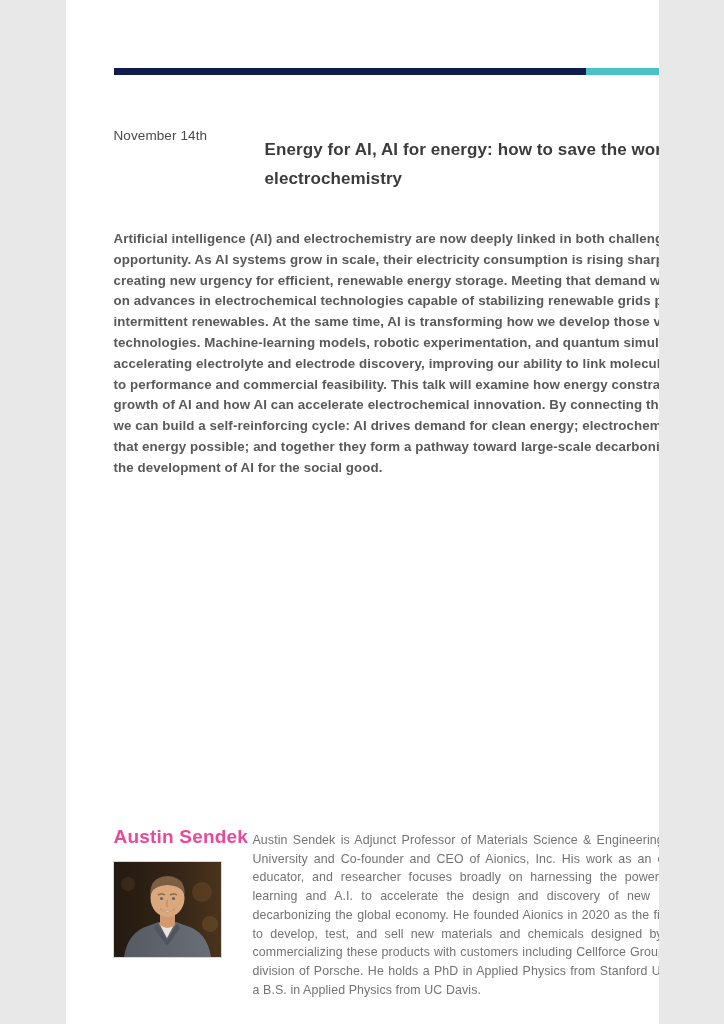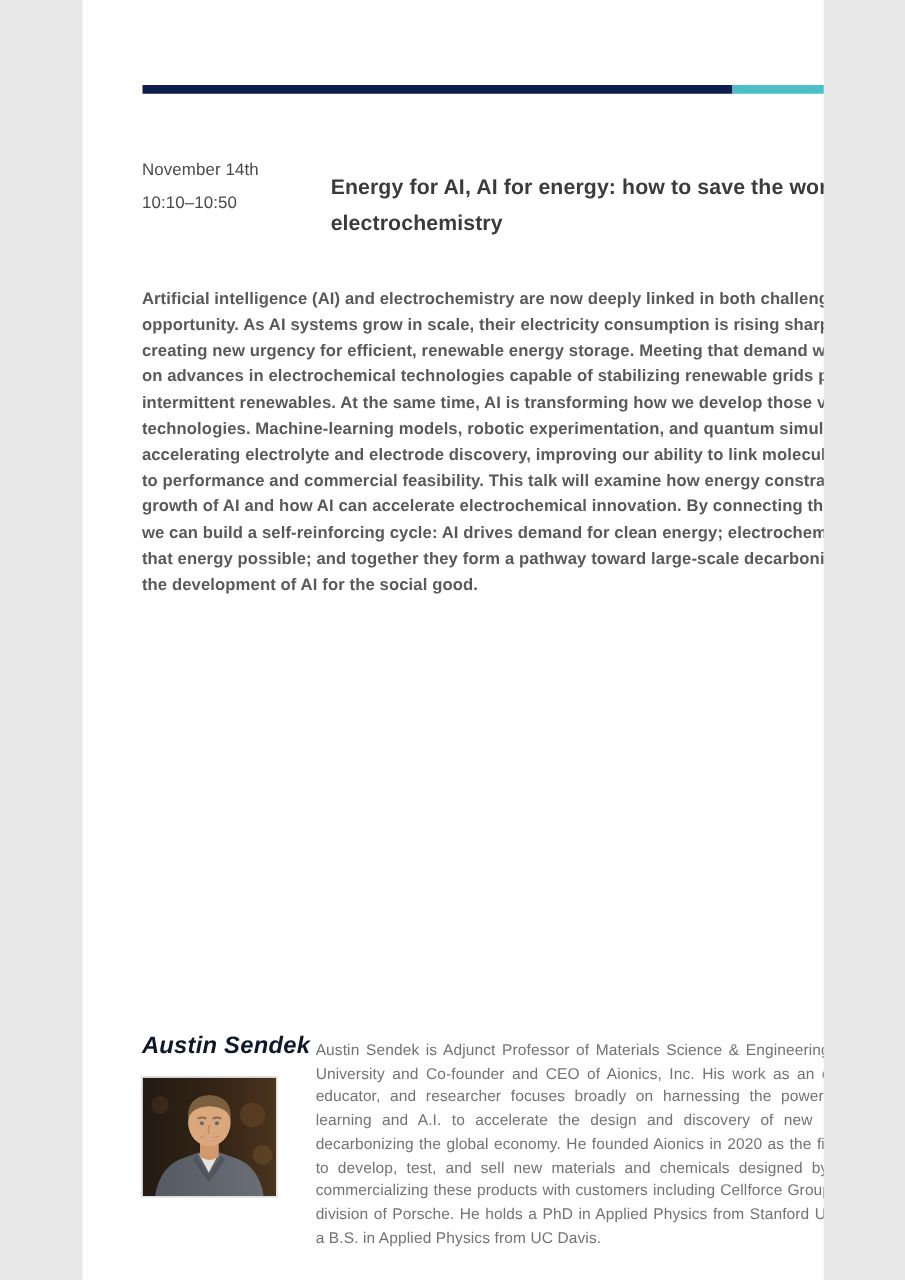--- a/index.html
+++ b/index.html
@@ -40,23 +40,22 @@
     position:absolute;left:48px;top:229px;width:627px;
     margin:0;
     font-size:13.3px;line-height:20.8px;color:#595959;
     letter-spacing:.1px;
     font-weight:bold;
   }
 
   
   .speaker-name{
     position:absolute;left:48px;top:826px;
-    font-size:19px;font-weight:bold;color:#0f172a;
+    font-size:19px;font-weight:bold;color:#ec4899;
     letter-spacing:.2px;
-    font-style:italic;
   }
   .speaker-photo{
     position:absolute;left:48px;top:862px;width:107px;height:95px;
     outline:1px solid #d8d8d8;
   }
   .speaker-photo svg{display:block;width:100%;height:100%;}
   .speaker-bio{
     position:absolute;left:183px;top:827px;width:480px;
     margin:4px;
     font-size:12.4px;line-height:18.7px;color:#737373;
@@ -74,21 +73,20 @@
 <div class="page">
 
   <div class="top-rule">
     <span class="rule-navy"></span>
     <span class="rule-teal"></span>
   </div>
 
   <div class="session-head">
     <div class="when">
       <div>November 14th</div>
-      <div>10:10–10:50</div>
     </div>
     <h1 class="title">Energy for AI, AI for energy: how to save the world with electrochemistry</h1>
   </div>
 
   <p class="abstract">Artificial intelligence (AI) and electrochemistry are now deeply linked in both challenge and opportunity. As AI systems grow in scale, their electricity consumption is rising sharply—creating new urgency for efficient, renewable energy storage. Meeting that demand will depend on advances in electrochemical technologies capable of stabilizing renewable grids powered by intermittent renewables. At the same time, AI is transforming how we develop those very technologies. Machine-learning models, robotic experimentation, and quantum simulations are accelerating electrolyte and electrode discovery, improving our ability to link molecular structure to performance and commercial feasibility. This talk will examine how energy constrains the growth of AI and how AI can accelerate electrochemical innovation. By connecting these trends, we can build a self-reinforcing cycle: AI drives demand for clean energy; electrochemistry makes that energy possible; and together they form a pathway toward large-scale decarbonization and the development of AI for the social good.</p>
 
   <div class="speaker-name">Austin Sendek</div>
 
   <div class="speaker-photo">
     <svg viewBox="0 0 107 95" xmlns="http://www.w3.org/2000/svg">

